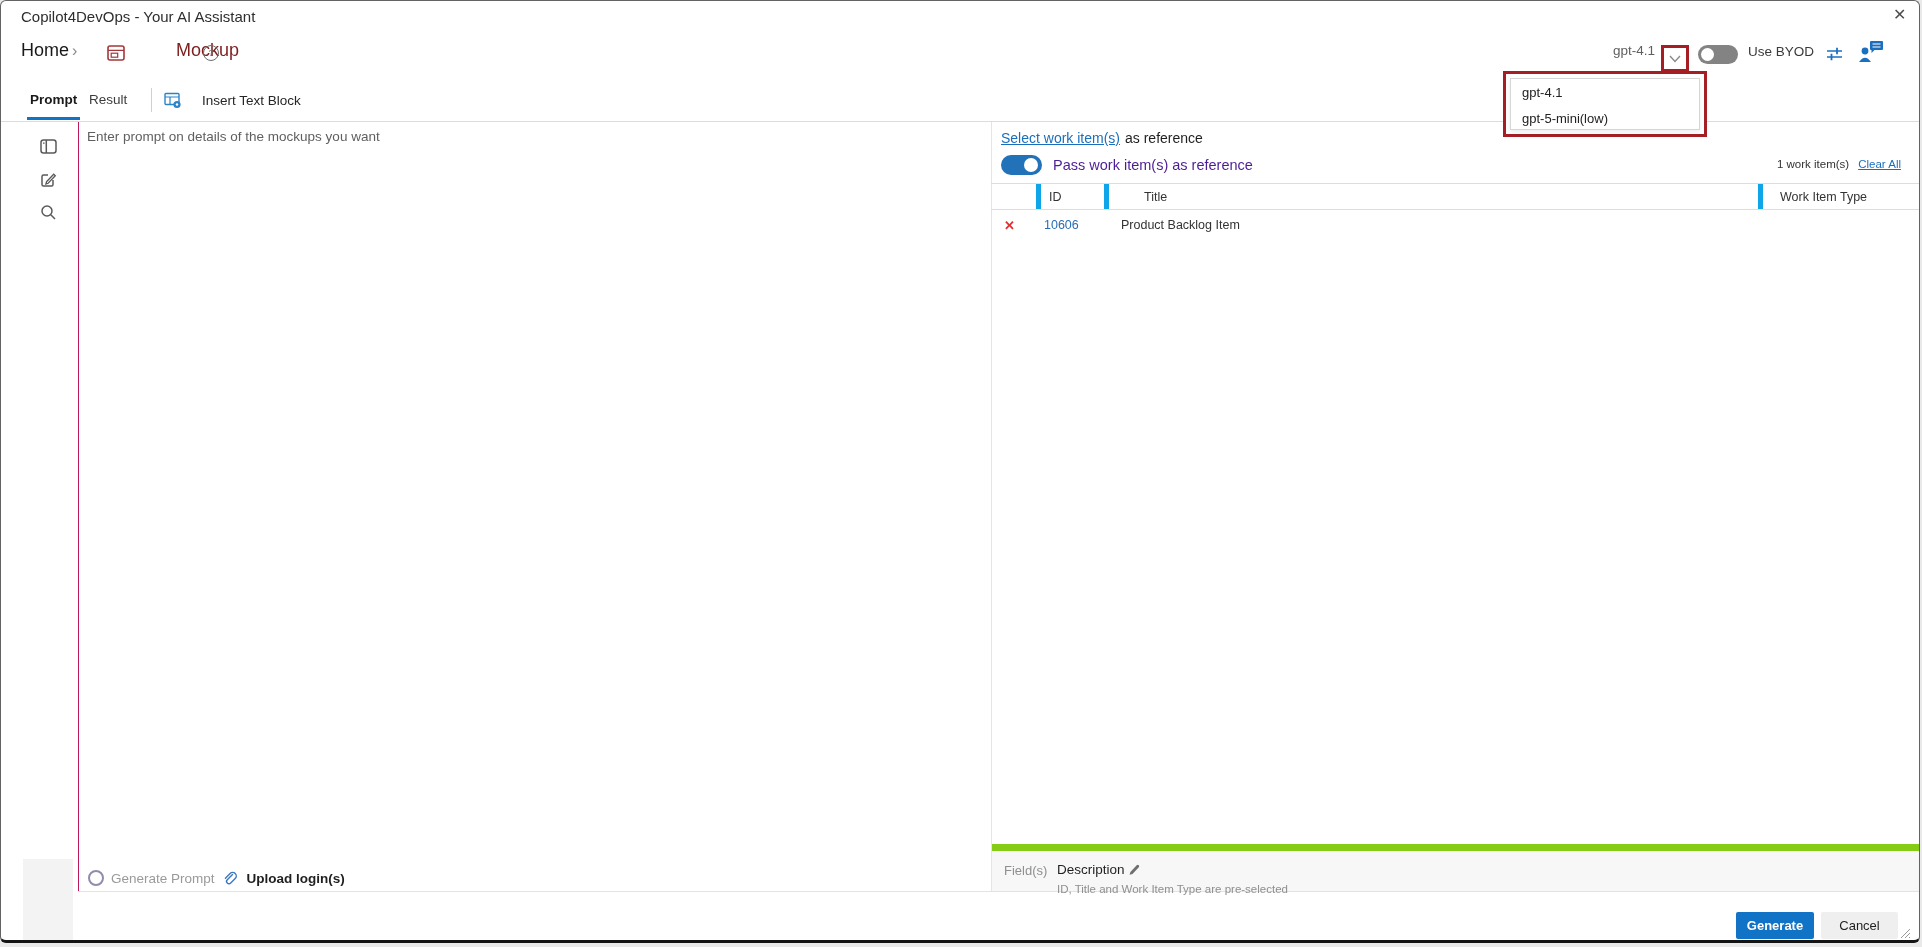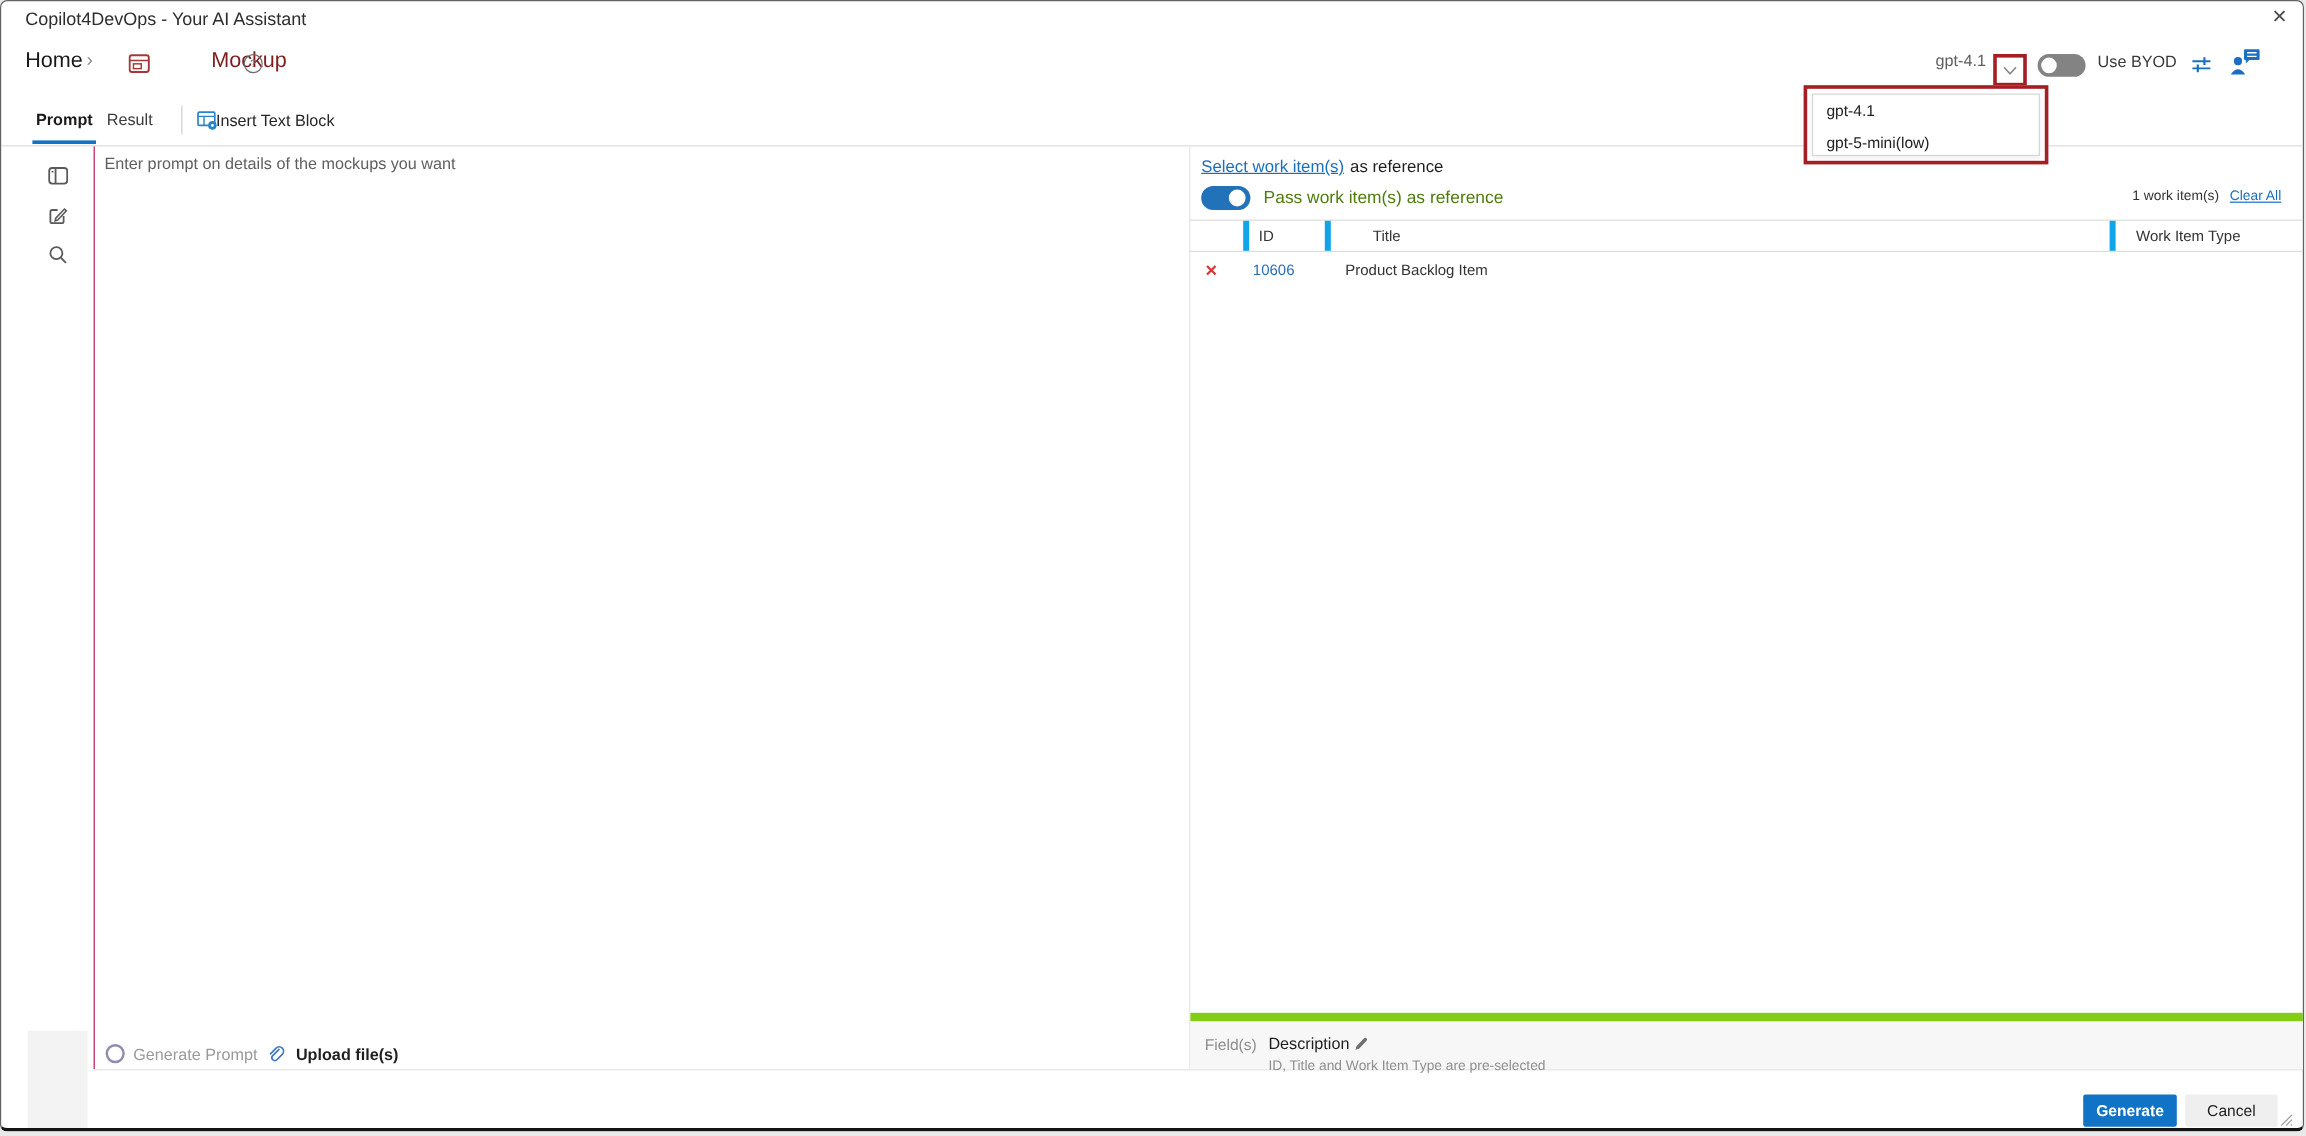--- a/index.html
+++ b/index.html
@@ -26,42 +26,42 @@
   .byod-label{left:1747px;top:43px;font-size:13.5px;color:#3a3a3a;}
   .sliders-icon{left:1824px;top:44px;}
   .feedback-icon{left:1856px;top:38px;}
   
   .tabline{left:0;top:120px;width:1920px;height:1px;background:#dcdcdc;}
   .tab-prompt{left:29px;top:91px;font-size:13.5px;font-weight:bold;color:#1b1b1b;}
   .tab-underline{left:26px;top:116px;width:53px;height:3px;background:#1173c5;}
   .tab-result{left:88px;top:91px;font-size:13.5px;color:#3c3c3c;}
   .tab-divider{left:150px;top:87px;width:1px;height:24px;background:#d0d0d0;}
   .itb-icon{left:163px;top:91px;}
-  .itb-label{left:179px;top:92px;font-size:13.5px;color:#262626;}
+  .itb-label{left:201px;top:92px;font-size:13.5px;color:#262626;}
   
   .rail-icon{left:39px;width:17px;height:17px;cursor:pointer;}
   .corner-block{left:22px;top:858px;width:50px;height:82px;background:#f3f3f3;}
   
   .prompt-box{left:77px;top:121px;width:913px;height:769px;border-left:1px solid #be185d;box-sizing:border-box;}
   .prompt-input{position:absolute;left:6px;top:5px;width:890px;height:720px;border:none;outline:none;resize:none;
     font-family:"Liberation Sans",sans-serif;font-size:13.5px;color:#222;}
   .prompt-input::placeholder{color:#5f5f5f;}
   .prompt-actions{position:absolute;left:9px;top:748px;display:flex;align-items:center;gap:7px;}
   .rewrite-ring{width:12px;height:12px;border:2.5px solid #908cae;border-radius:50%;}
   .rewrite-label{font-size:13.5px;color:#9a9a9a;}
   .upload-label{font-size:13.5px;font-weight:600;color:#1f1f1f;margin-left:2px;}
   .divider-v{left:990px;top:121px;width:1px;height:769px;background:#e5e5e5;}
   .bottom-line{left:77px;top:890px;width:1843px;height:1px;background:#e3e3e3;}
   
   .select-row{left:1000px;top:129px;display:flex;gap:5px;font-size:14px;align-items:baseline;}
   .select-link{color:#1a6fbd;text-decoration:underline;cursor:pointer;}
   .select-suffix{color:#1f1f1f;}
   .toggle-on{left:1000px;top:154px;width:41px;height:20px;border-radius:10px;background:#2272b9;}
   .toggle-on .knob{position:absolute;left:23px;top:3px;width:14px;height:14px;border-radius:50%;background:#fff;}
-  .pass-label{left:1052px;top:156px;font-size:14.5px;color:#4d7c0f;}
+  .pass-label{left:1052px;top:156px;font-size:14.5px;color:#4c1d95;}
   .count-cluster{right:18px;top:157px;display:flex;gap:9px;font-size:11.5px;align-items:baseline;justify-content:center;}
   .count-text{color:#333;}
   .clear-all{color:#1a6fbd;text-decoration:underline;cursor:pointer;}
   
   .thead{left:990px;top:182px;width:930px;height:27px;border-top:1px solid #ddd;border-bottom:1px solid #ddd;
     box-sizing:border-box;display:flex;font-size:12.5px;color:#333;}
   .thead .cell{border-left:5px solid #0ea5e9;display:flex;align-items:center;box-sizing:border-box;}
   .thead .c0{width:45px;border-left:none;}
   .c1{width:68px;padding-left:8px;}
   .c2{width:654px;padding-left:35px;}
@@ -183,21 +183,21 @@
   <div class="abs prompt-box">
     <textarea class="prompt-input" placeholder="Enter prompt on details of the mockups you want" style=""></textarea>
     <div class="prompt-actions">
       <span class="rewrite-ring"></span>
       <span class="rewrite-label">Generate Prompt</span>
       <span>
         <svg width="16" height="16" viewBox="0 0 16 16">
           <path d="M10.5 4.5 L5.3 9.7 a2.4 2.4 0 0 0 3.4 3.4 L13.2 8.6 a3.6 3.6 0 0 0 -5.1 -5.1 L3.4 8.2" fill="none" stroke="#3b78c3" stroke-width="1.4" stroke-linecap="round"></path>
         </svg>
       </span>
-      <span class="upload-label">Upload file(s)</span>
+      <span class="upload-label">Upload login(s)</span>
     </div>
   </div>
   <div class="abs divider-v"></div>
   <div class="abs bottom-line"></div>
 
   <div class="abs select-row">
     <span class="select-link">Select work item(s)</span>
     <span class="select-suffix">as reference</span>
   </div>
   <div class="abs toggle-on">

